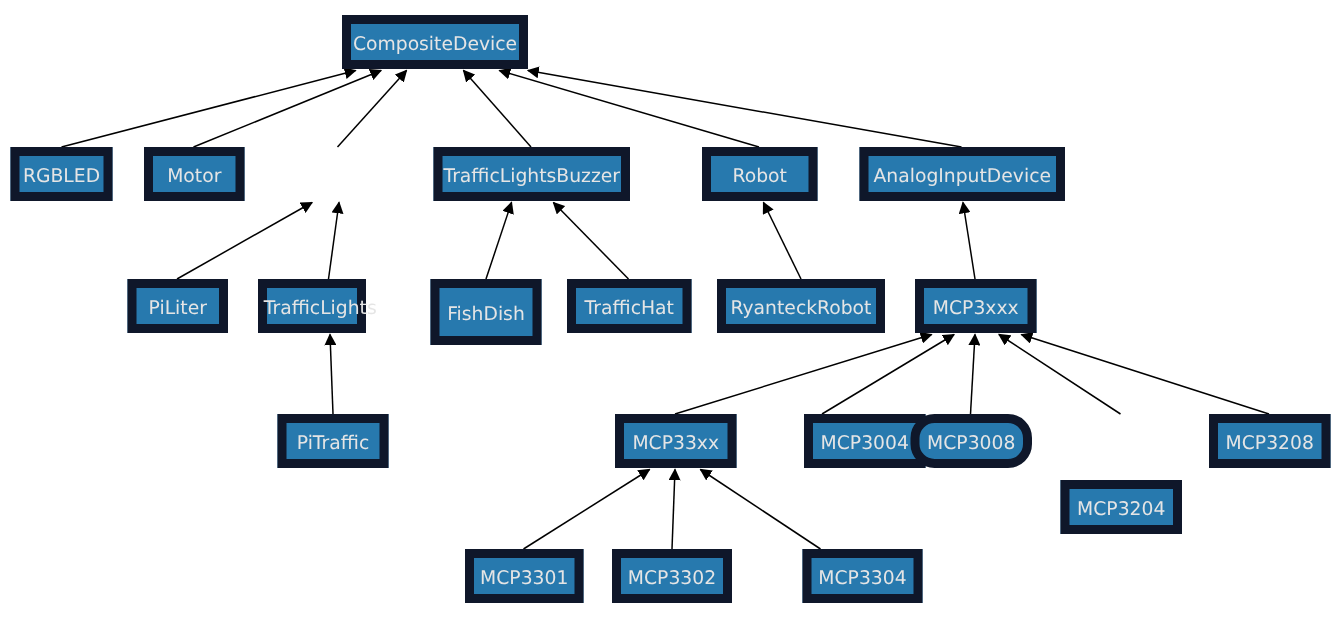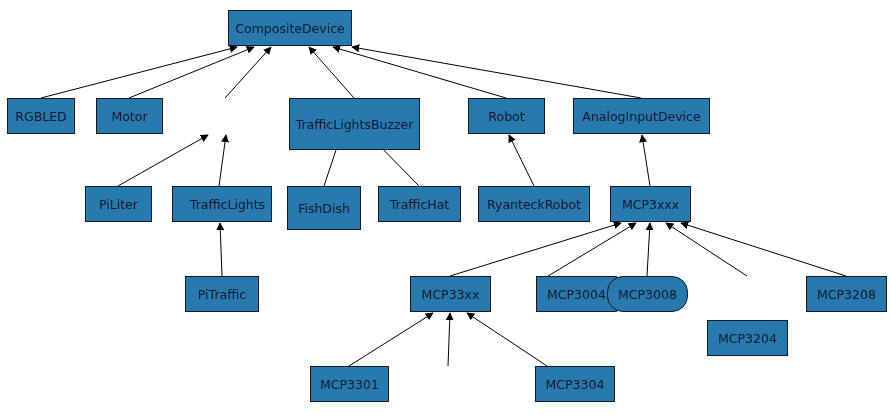--- a/index.html
+++ b/index.html
@@ -7,22 +7,22 @@
     position:relative;
     width:891px;height:415px;
     background:#ffffff;
     font-family:"DejaVu Sans","Liberation Sans",sans-serif;
     overflow:hidden;
   }
   .edges{position:absolute;left:0;top:0;width:891px;height:415px;pointer-events:none;}
   .node{
     position:absolute;
     background:#2779ae;
-    border:1px solid #0f172a;
-    color:#0f172a;
+    border:6px solid #0f172a;
+    color:#e5e5e5;
     font-size:12.5px;
     display:flex;align-items:center;justify-content:center;
     box-sizing:border-box;
     white-space:nowrap;
   }
 </style>
 </head>
 <body>
 
 <div class="canvas">
@@ -61,34 +61,35 @@
 
     <line x1="349" y1="366" x2="433" y2="313" stroke="#000" stroke-width="1" marker-end="url(#arrow)"></line>
     <line x1="448" y1="366" x2="450" y2="313" stroke="#000" stroke-width="1" marker-end="url(#arrow)"></line>
     <line x1="547" y1="366" x2="467" y2="313" stroke="#000" stroke-width="1" marker-end="url(#arrow)"></line>
   </svg>
 
   <div class="node" style="left:228px;top:10px;width:124px;height:36px;">CompositeDevice</div>
 
   <div class="node" style="left:7px;top:98px;width:68px;height:36px;">RGBLED</div>
   <div class="node" style="left:96px;top:98px;width:67px;height:36px;">Motor</div>
-  <div class="node" style="left:289px;top:98px;width:131px;height:52px;">TrafficLightsBuzzer</div>
+  <div class="node" style="left:289px;top:98px;width:131px;height:36px;">TrafficLightsBuzzer</div>
   <div class="node" style="left:468px;top:98px;width:77px;height:36px;">Robot</div>
   <div class="node" style="left:573px;top:98px;width:137px;height:36px;text-align:right;">AnalogInputDevice</div>
 
   <div class="node" style="left:85px;top:186px;width:67px;height:36px;">PiLiter</div>
-  <div class="node" style="left:172px;top:186px;width:100px;height:36px;padding-left:11px;">TrafficLights</div>
+  <div class="node" style="left:172px;top:186px;width:72px;height:36px;padding-left:11px;">TrafficLights</div>
   <div class="node" style="left:287px;top:186px;width:74px;height:44px;">FishDish</div>
   <div class="node" style="left:378px;top:186px;width:83px;height:36px;">TrafficHat</div>
   <div class="node" style="left:478px;top:186px;width:112px;height:36px;">RyanteckRobot</div>
   <div class="node" style="left:610px;top:186px;width:81px;height:36px;">MCP3xxx</div>
 
   <div class="node" style="left:185px;top:276px;width:74px;height:36px;">PiTraffic</div>
   <div class="node" style="left:410px;top:276px;width:81px;height:36px;">MCP33xx</div>
   <div class="node" style="left:508px;top:276px;width:81px;height:36px;margin-left:28px;">MCP3004</div>
   <div class="node" style="left:607px;top:276px;width:81px;height:36px;border-radius:16px;">MCP3008</div>
   <div class="node" style="left:707px;top:276px;width:81px;height:36px;margin-top:44px;">MCP3204</div>
   <div class="node" style="left:806px;top:276px;width:81px;height:36px;">MCP3208</div>
 
   <div class="node" style="left:310px;top:366px;width:79px;height:36px;">MCP3301</div>
+  <div class="node" style="left:408px;top:366px;width:80px;height:36px;">MCP3302</div>
   <div class="node" style="left:507px;top:366px;width:80px;height:36px;margin-left:28px;">MCP3304</div>
 
 </div>
 
 </body></html>

